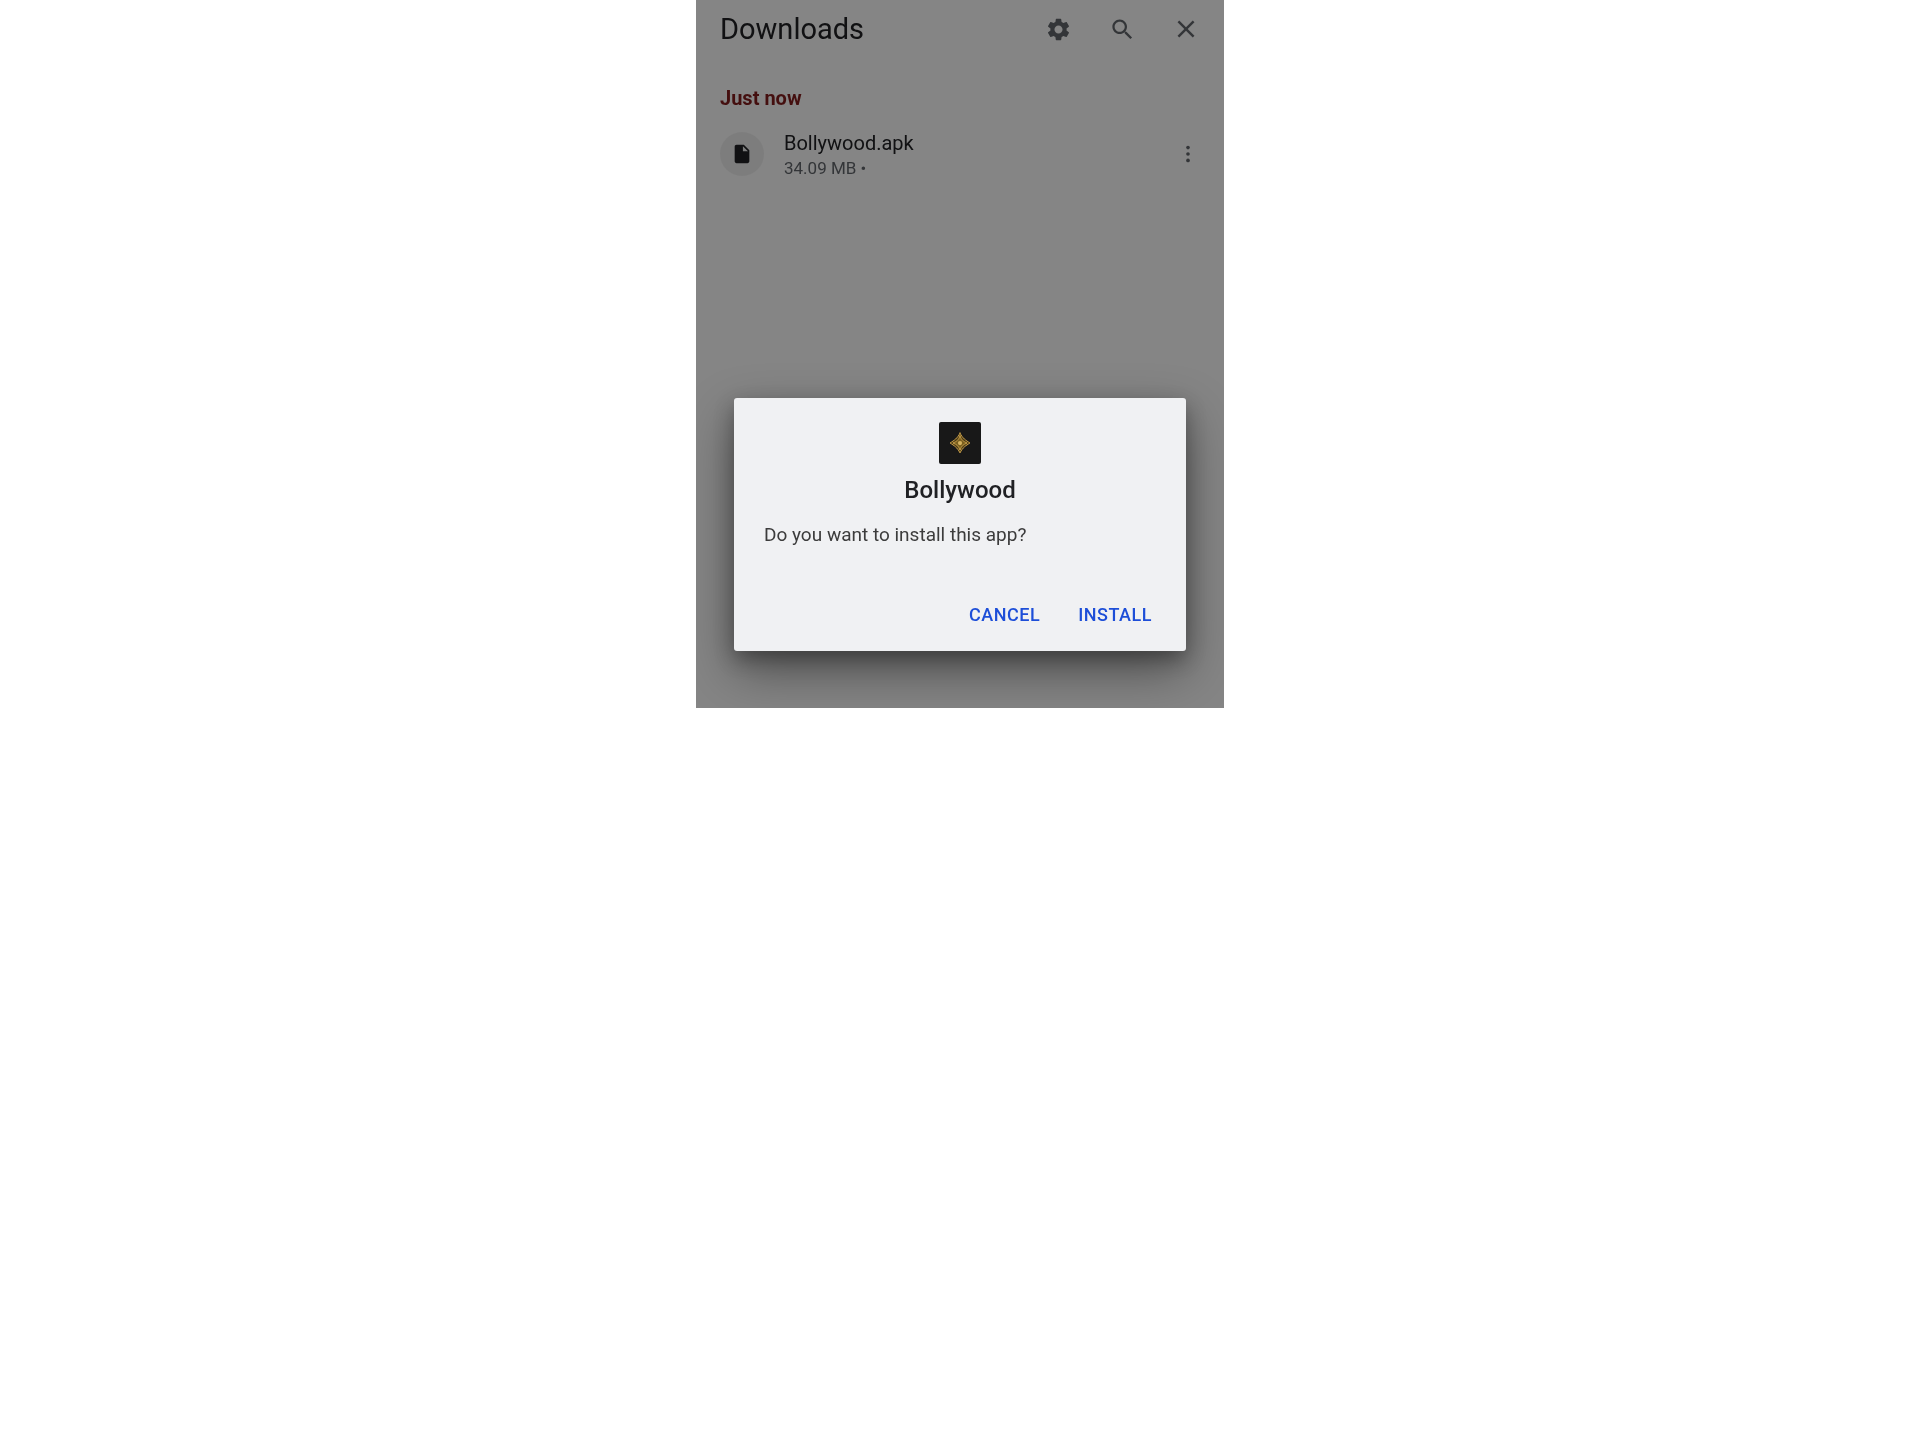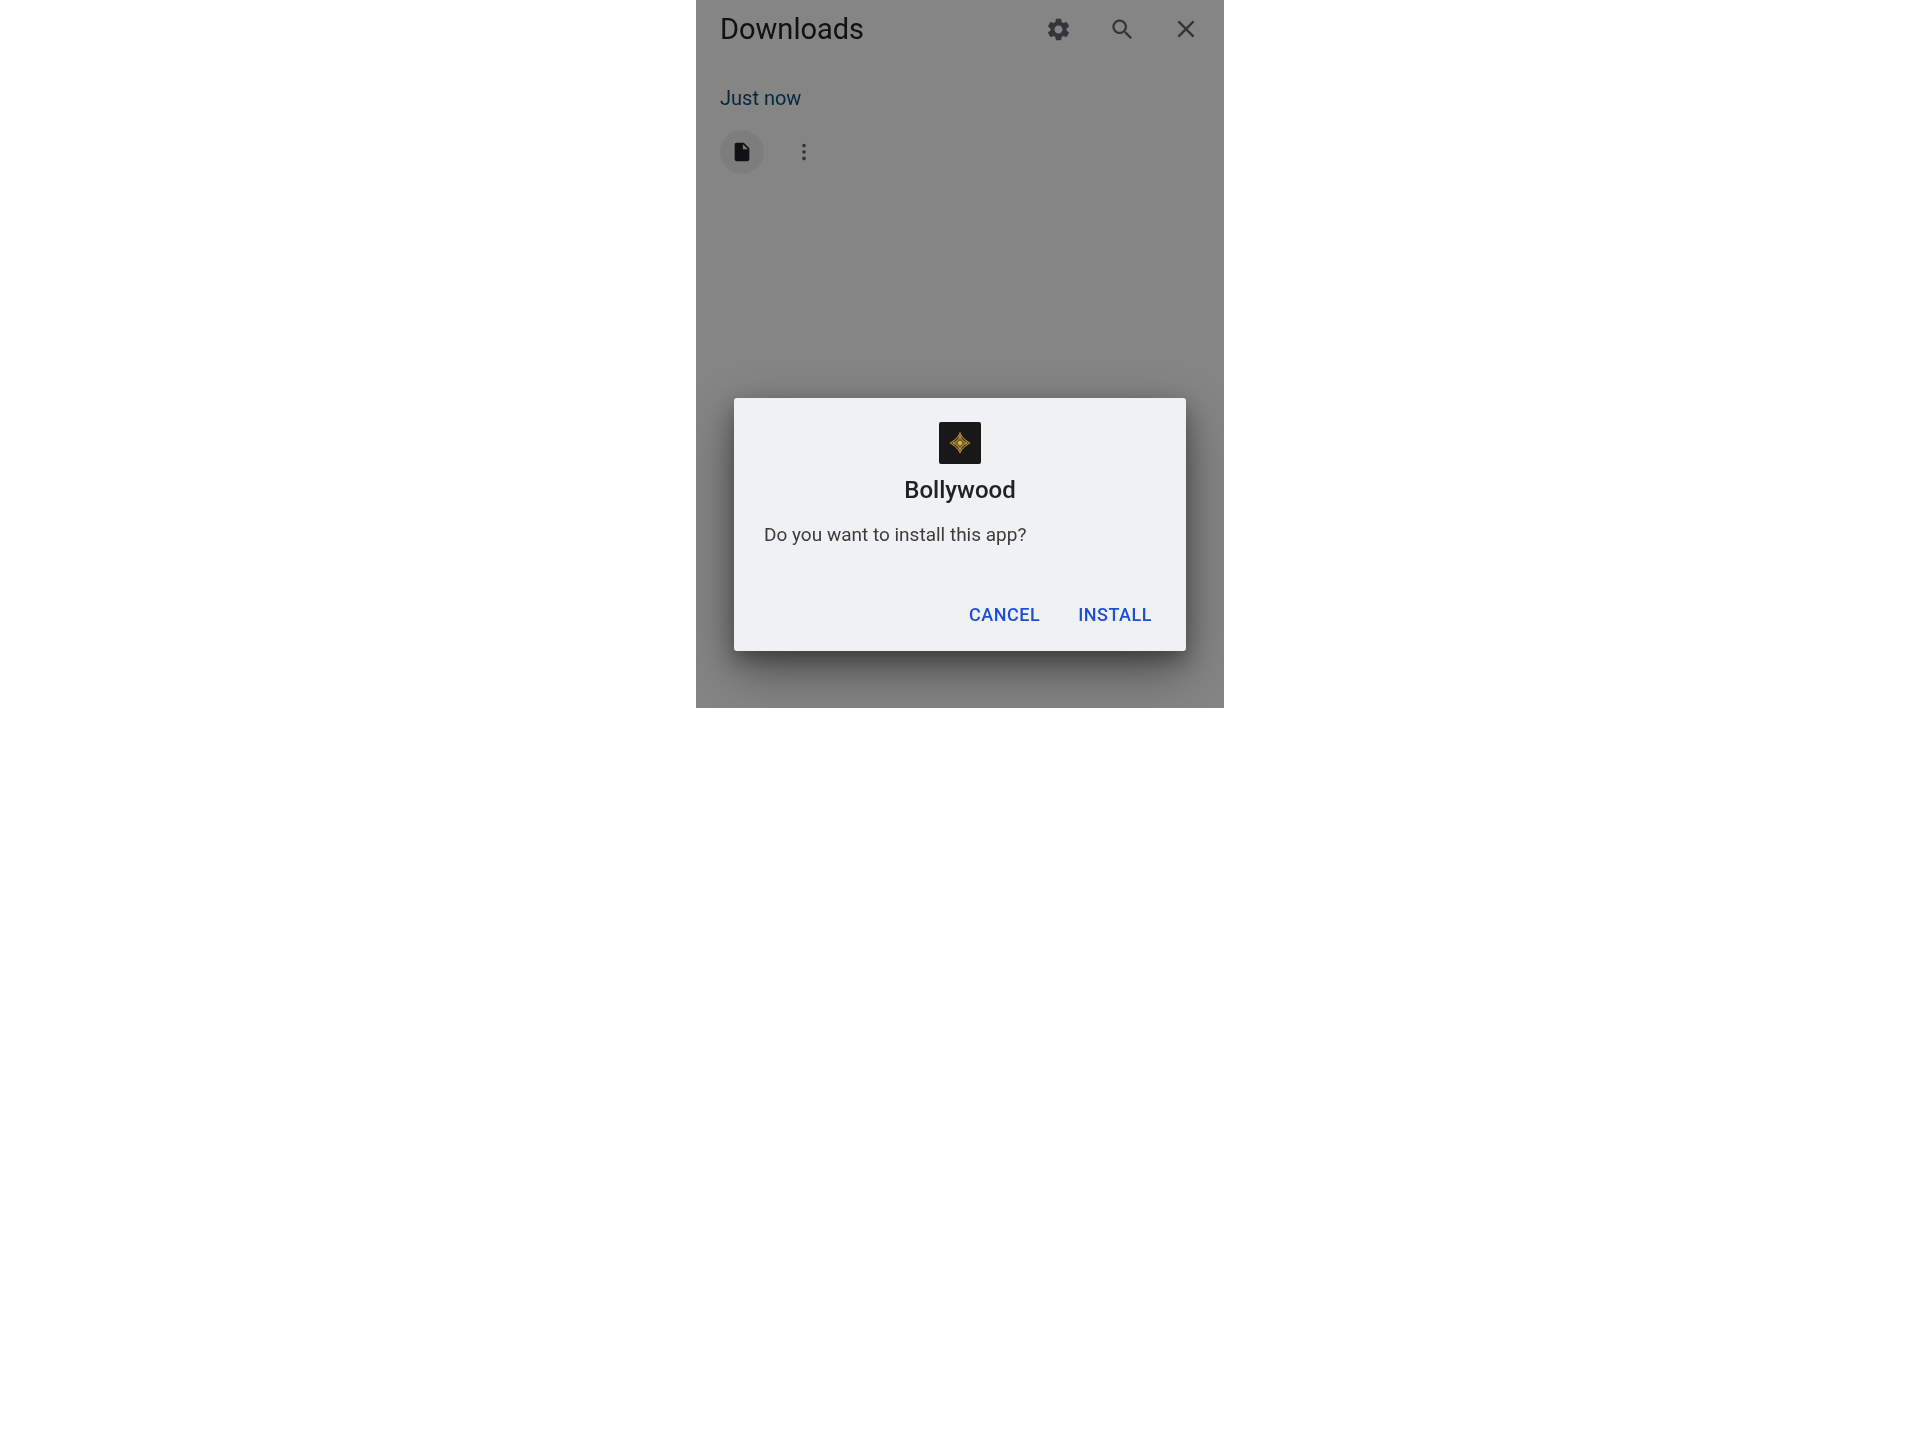--- a/index.html
+++ b/index.html
@@ -50,22 +50,22 @@
   }
   .storage-info {
     padding: 8px 24px 18px 24px;
     font-size: 17px;
     color: #5f6368;
     border-bottom: 1px solid #d0d0d0;
   }
   .section-label {
     padding: 32px 24px 8px 24px;
     font-size: 20px;
-    color: #0c4a6e;
-    font-weight: 400;
+    color: #7f1d1d;
+    font-weight: 700;
   }
   .file-row {
     display: flex;
     align-items: center;
     padding: 12px 16px 12px 24px;
   }
   .file-icon-wrap {
     width: 44px;
     height: 44px;
     border-radius: 22px;
@@ -191,20 +191,24 @@
 
 
   <div class="section-label">Just now</div>
 
   <div class="file-row">
     <div class="file-icon-wrap">
       <svg width="22" height="26" viewBox="0 0 24 24" fill="#202124">
         <path d="M6 2c-1.1 0-2 .9-2 2v16c0 1.1.9 2 2 2h12c1.1 0 2-.9 2-2V8l-6-6H6zm7 1.5L18.5 9H13V3.5z"></path>
       </svg>
     </div>
+    <div class="file-info">
+      <div class="file-name">Bollywood.apk</div>
+      <div class="file-meta">34.09 MB •</div>
+    </div>
     <div class="more-btn">
       <svg width="22" height="22" viewBox="0 0 24 24" fill="#5f6368">
         <circle cx="12" cy="5" r="2"></circle>
         <circle cx="12" cy="12" r="2"></circle>
         <circle cx="12" cy="19" r="2"></circle>
       </svg>
     </div>
   </div>
 
   <div class="scrim"></div>

